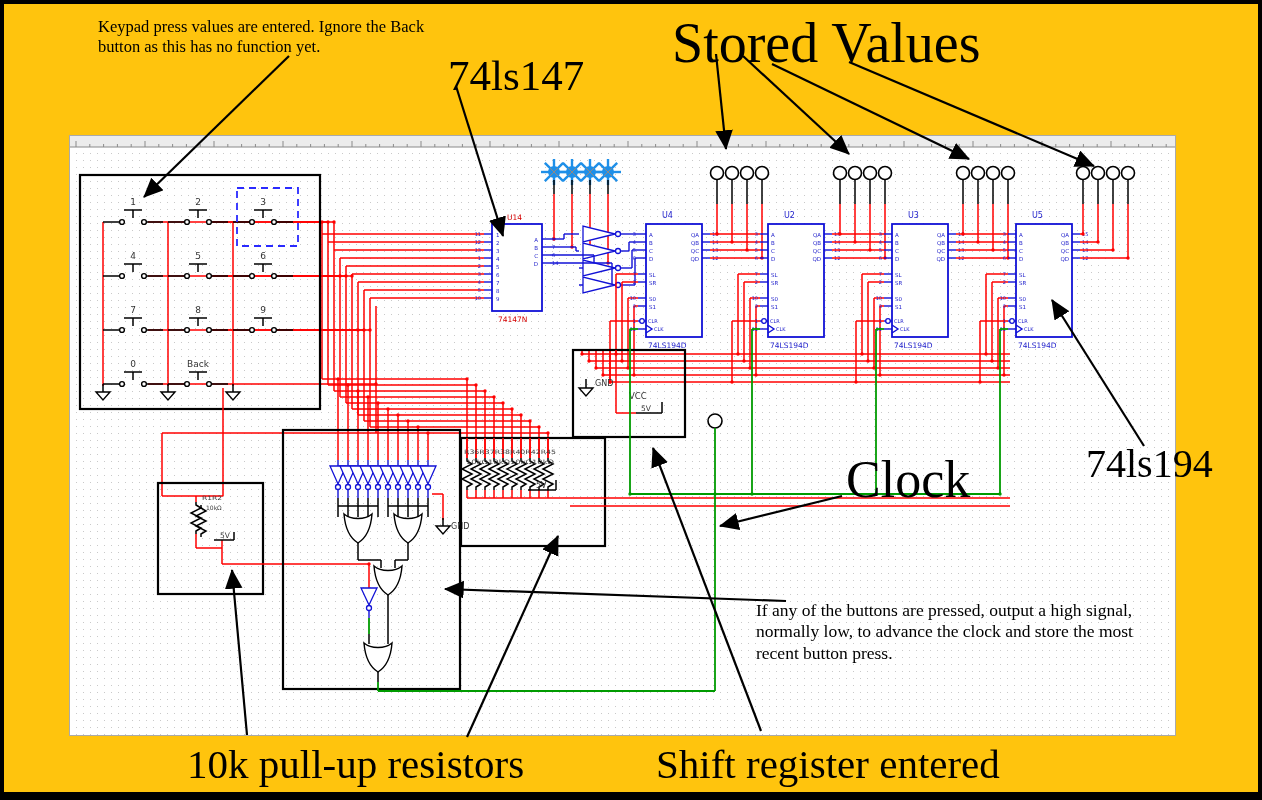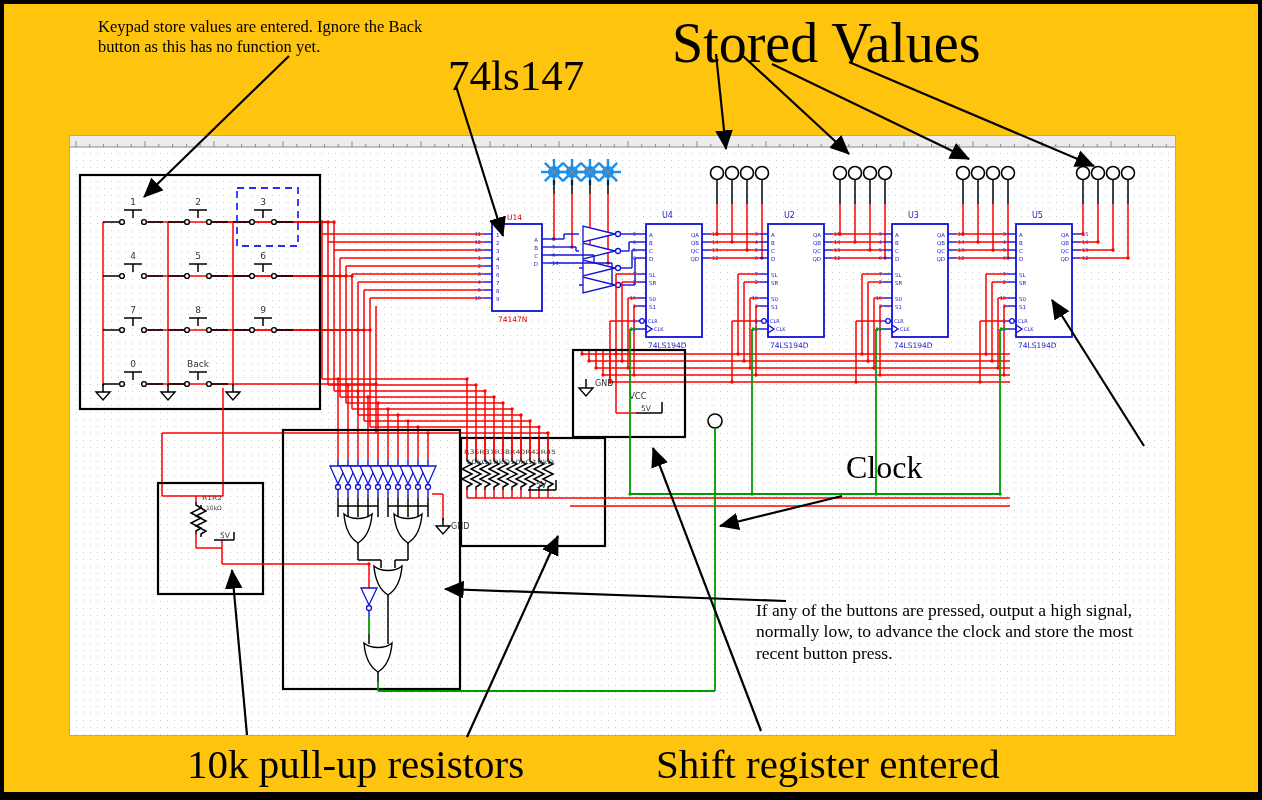--- a/index.html
+++ b/index.html
@@ -35,24 +35,25 @@
   .gndp{stroke:#000;stroke-width:1.4;fill:#fff}
   .selr{stroke:#2a2aff;stroke-width:1.8;fill:none;stroke-dasharray:7 5}
   .conc{stroke:#000;stroke-width:1.6;fill:#fff}
   .ruler{fill:#ececec}
   .tick{stroke:#8a8a8a;stroke-width:1}
 </style>
 </head>
 <body>
 
 <div id="frame">
-  <div class="ann note" style="left:94px;top:13px;width:330px;">Keypad store values are entered. Ignore the Back button as this has no function yet.</div>
+  <div class="ann note" style="left:94px;top:13px;width:330px;">Keypad press values are entered. Ignore the Back button as this has no function yet.</div>
   <div class="ann big" style="left:444px;top:30px;font-size:43px;margin-top:16px;">74ls147</div>
   <div class="ann big" style="left:668px;top:5px;font-size:56px;">Stored Values</div>
-  <div class="ann big" style="left:842px;top:444px;font-size:32px;">Clock</div>
+  <div class="ann big" style="left:1082px;top:436px;font-size:40px;">74ls194</div>
+  <div class="ann big" style="left:842px;top:444px;font-size:52px;">Clock</div>
   <div class="ann big" style="left:183px;top:735px;">10k pull-up resistors</div>
   <div class="ann big" style="left:652px;top:735px;">Shift register entered</div>
   <div class="ann note2" style="left:752px;top:596px;width:388px;">If any of the buttons are pressed, output a high signal, normally low, to advance the clock and store the most recent button press.</div>
 
   <div id="canvas">
     <svg id="sch" width="1105" height="599" viewBox="0 0 1105 599">
         <rect x="0" y="0" width="1105" height="11" class="ruler"></rect>
         <line x1="0" y1="11" x2="1105" y2="11" class="tick"></line>
         <line x1="6" y1="5" x2="6" y2="11" class="tick"></line>
         <line x1="19.8" y1="8" x2="19.8" y2="11" class="tick"></line>

